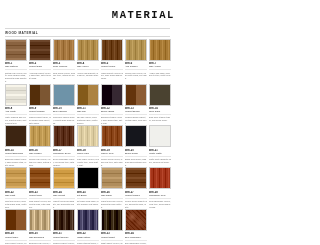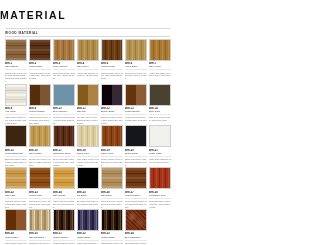--- a/index.html
+++ b/index.html
@@ -4,23 +4,23 @@
 <style>
   html,body{margin:0;padding:0;}
   body{
     width:175px;height:245px;background:#ffffff;
     font-family:"Liberation Sans",sans-serif;color:#222;
     overflow:hidden;position:relative;
   }
   .page{width:175px;height:245px;position:relative;box-sizing:border-box;}
 
   .page-title{
-    text-align:left;font-size:10.5px;font-weight:bold;
+    text-align:right;font-size:10.5px;font-weight:bold;
     letter-spacing:1.6px;color:#111;
-    margin:9px 0 0 0;line-height:12px;
+    margin:9px 0 0 0;line-height:12px;font-family:Liberation Mono, monospace;
   }
 
   .section-head{
     margin:7px 5px 0 5px;
     border-top:1px solid #d8d8d8;
     border-bottom:1px solid #d8d8d8;
     padding:1.5px 0 1.5px 0;
   }
   .section-head-label{
     font-size:3.2px;font-weight:bold;letter-spacing:.45px;

